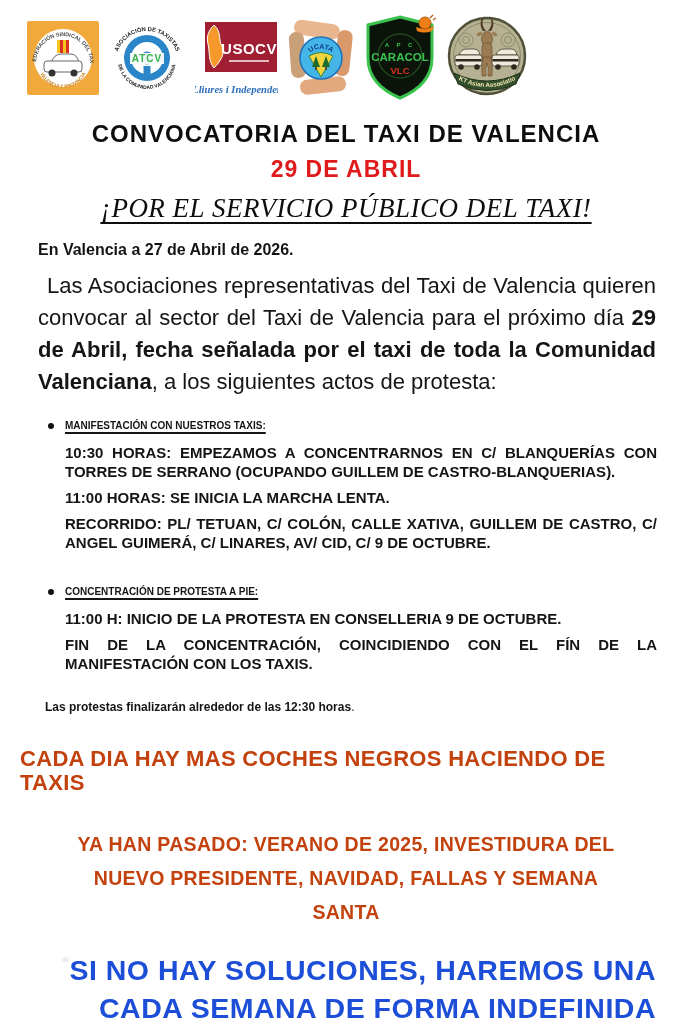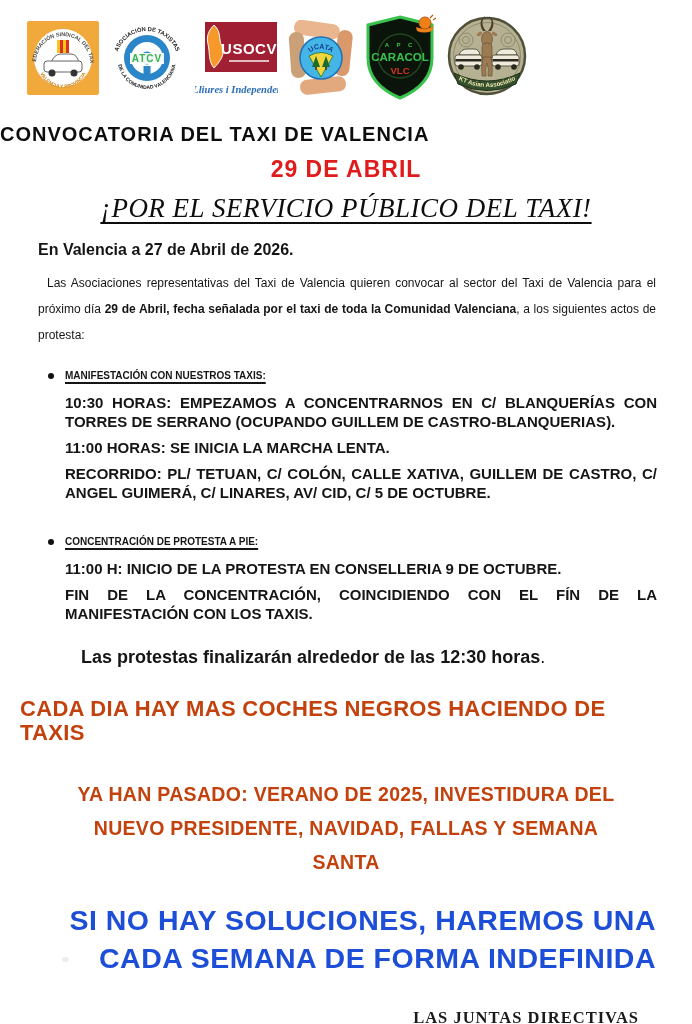--- a/index.html
+++ b/index.html
@@ -7,47 +7,47 @@
     position:relative; width:692px; height:1024px; margin:0 auto;
     background:#ffffff; overflow:hidden;
     font-family:"Liberation Sans", sans-serif; color:#151515;
   }
   svg { font-family:"Liberation Sans", sans-serif; display:block; }
 
   .logo-strip { display:flex; align-items:center; justify-content:flex-start;
     gap:10px; padding:12px 27px 0 27px; height:92px; }
   .logo { flex:0 0 auto; }
 
-  .title-1 { margin:20px 0 0; text-align:left; font-size:20px; line-height:20px;
+  .title-1 { margin:20px 0 0; text-align:center; font-size:24px; line-height:20px;
     font-weight:bold; letter-spacing:1px; color:#0d0d0d; }
   .title-2 { margin:14px 0 0; text-align:center; font-size:23px; line-height:23px;
     font-weight:bold; letter-spacing:1px; color:#e01b1c; }
   .title-3 { margin:12px 0 0; text-align:center; font-size:27px; line-height:30px;
     font-weight:normal; font-style:italic; font-family:"Liberation Serif", serif;
     color:#0d0d0d; text-decoration:underline; text-underline-offset:5px;
     text-decoration-thickness:2px; letter-spacing:0.5px; }
 
   .dateline { margin:19px 36px 0 38px; font-size:16px; line-height:16px; font-weight:bold; }
 
-  .intro { margin:12px 36px 0 38px; font-size:12px; line-height:26px;
+  .intro { margin:12px 36px 0 38px; font-size:22px; line-height:32px;
     text-align:justify; text-indent:9px; }
   .intro b { font-weight:bold; }
 
   .bullet-item { position:relative; margin:0 35px 0 65px; }
   .bullet-item.first { margin-top:18px; }
   .bullet-item.second { margin-top:30px; }
   .bullet-marker { position:absolute; left:-17px; top:7px; width:6px; height:6px;
     border-radius:50%; background:#111; }
   .sec-heading { font-size:10px; line-height:19px; font-weight:bold;
     text-decoration:underline; text-underline-offset:3px; text-decoration-thickness:1.5px; }
   .sec-par { margin:7px 0 0; font-size:15px; line-height:19px; font-weight:bold;
     text-align:justify; }
   .sec-par.after-heading { margin-top:8px; }
 
-  .closing-note { margin:24px 36px 0 81px; font-size:18px; line-height:20px; font-weight:bold; }
+  .closing-note { margin:24px 36px 0 45px; font-size:12px; line-height:20px; font-weight:bold; }
   .closing-note .tail { font-weight:normal; }
 
   .statement-1 { margin:30px 20px 0; text-align:left; font-size:22px; line-height:24px;
     font-weight:bold; letter-spacing:0.3px; color:#c2410c; }
   .statement-2 { margin:32px auto 0; max-width:560px; text-align:center; font-size:19.5px;
     line-height:34px; font-weight:bold; letter-spacing:0.3px; color:#c2410c; }
 
   .warning { margin:22px auto 0; max-width:620px; text-align:right; font-size:28.5px;
     line-height:38px; font-weight:bold; letter-spacing:0.5px; color:#1d4ed8; }
 
@@ -219,21 +219,21 @@
 
   <div class="dateline">En Valencia a 27 de Abril de 2026.</div>
 
   <p class="intro"><span>Las Asociaciones representativas del Taxi de Valencia quieren convocar al sector del Taxi de Valencia para el próximo día </span><b>29 de Abril, fecha señalada por el taxi de toda la Comunidad Valenciana</b><span>, a los siguientes actos de protesta:</span></p>
 
   <div class="bullet-item first">
     <span class="bullet-marker"></span>
     <div class="sec-heading">MANIFESTACIÓN CON NUESTROS TAXIS:</div>
     <p class="sec-par after-heading">10:30 HORAS: EMPEZAMOS A CONCENTRARNOS EN C/ BLANQUERÍAS CON TORRES DE SERRANO (OCUPANDO GUILLEM DE CASTRO-BLANQUERIAS).</p>
     <p class="sec-par">11:00 HORAS: SE INICIA LA MARCHA LENTA.</p>
-    <p class="sec-par">RECORRIDO: PL/ TETUAN, C/ COLÓN, CALLE XATIVA, GUILLEM DE CASTRO, C/ ANGEL GUIMERÁ, C/ LINARES, AV/ CID, C/ 5 DE OCTUBRE.</p>
+    <p class="sec-par">RECORRIDO: PL/ TETUAN, C/ COLÓN, CALLE XATIVA, GUILLEM DE CASTRO, C/ ANGEL GUIMERÁ, C/ LINARES, AV/ CID, C/ 9 DE OCTUBRE.</p>
   </div>
 
   <div class="bullet-item second">
     <span class="bullet-marker"></span>
     <div class="sec-heading">CONCENTRACIÓN DE PROTESTA A PIE:</div>
     <p class="sec-par after-heading">11:00 H: INICIO DE LA PROTESTA EN CONSELLERIA 9 DE OCTUBRE.</p>
     <p class="sec-par">FIN DE LA CONCENTRACIÓN, COINCIDIENDO CON EL FÍN DE LA MANIFESTACIÓN CON LOS TAXIS.</p>
   </div>
 
   <div class="closing-note"><span>Las protestas finalizarán alrededor de las 12:30 horas</span><span class="tail">.</span></div>

